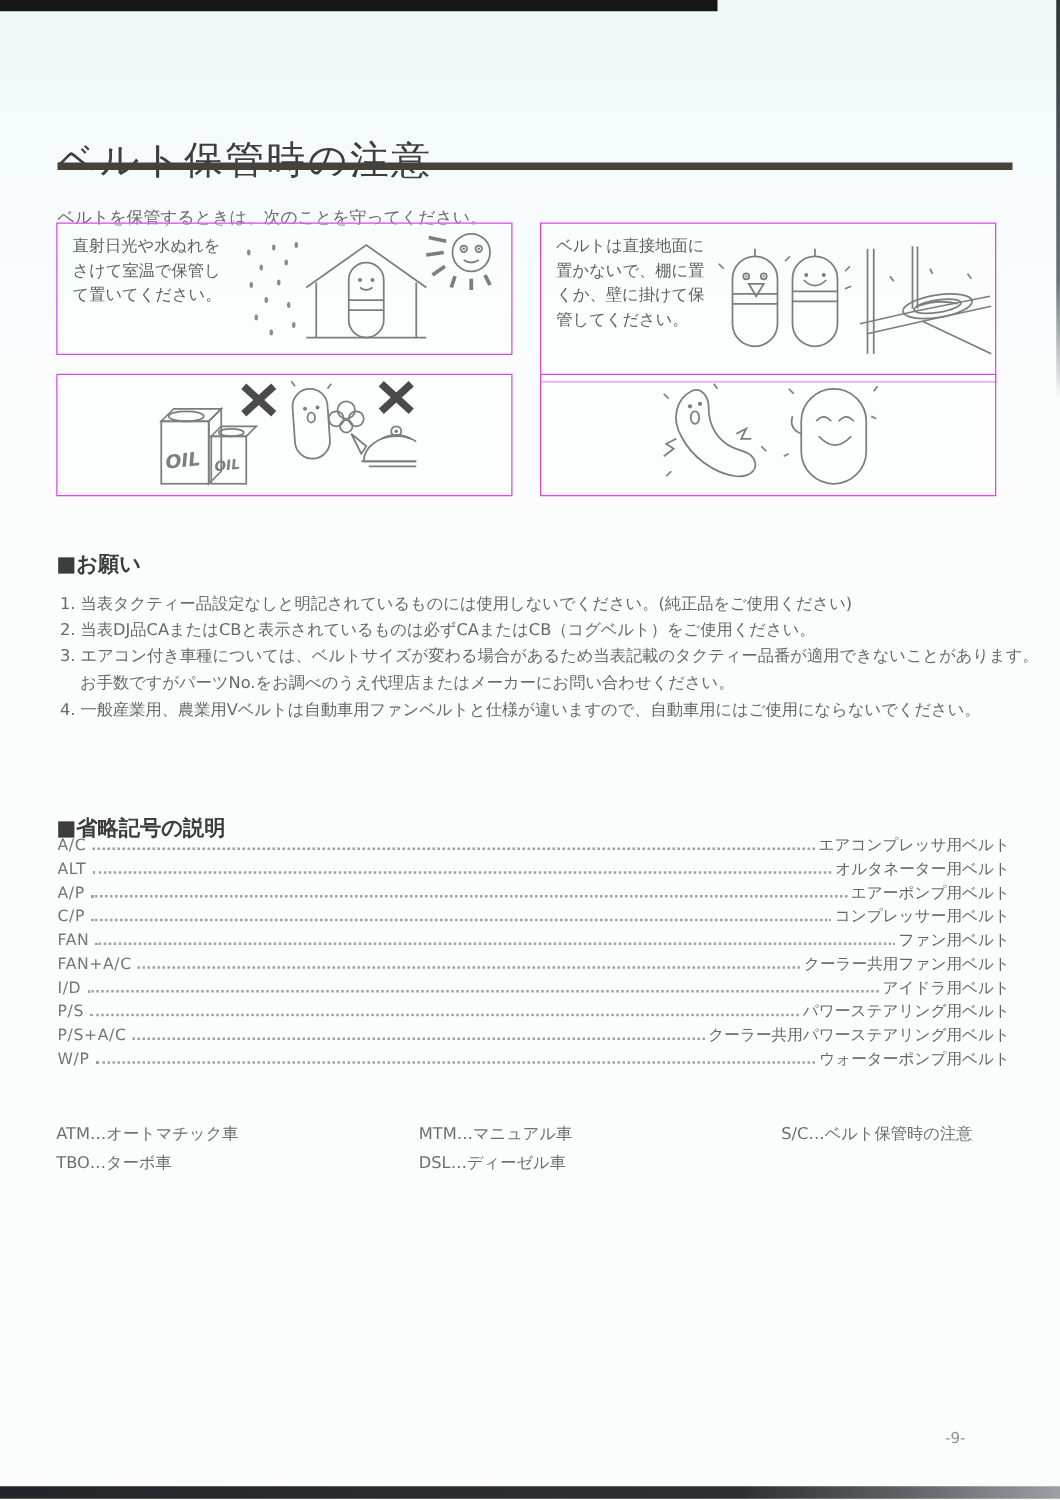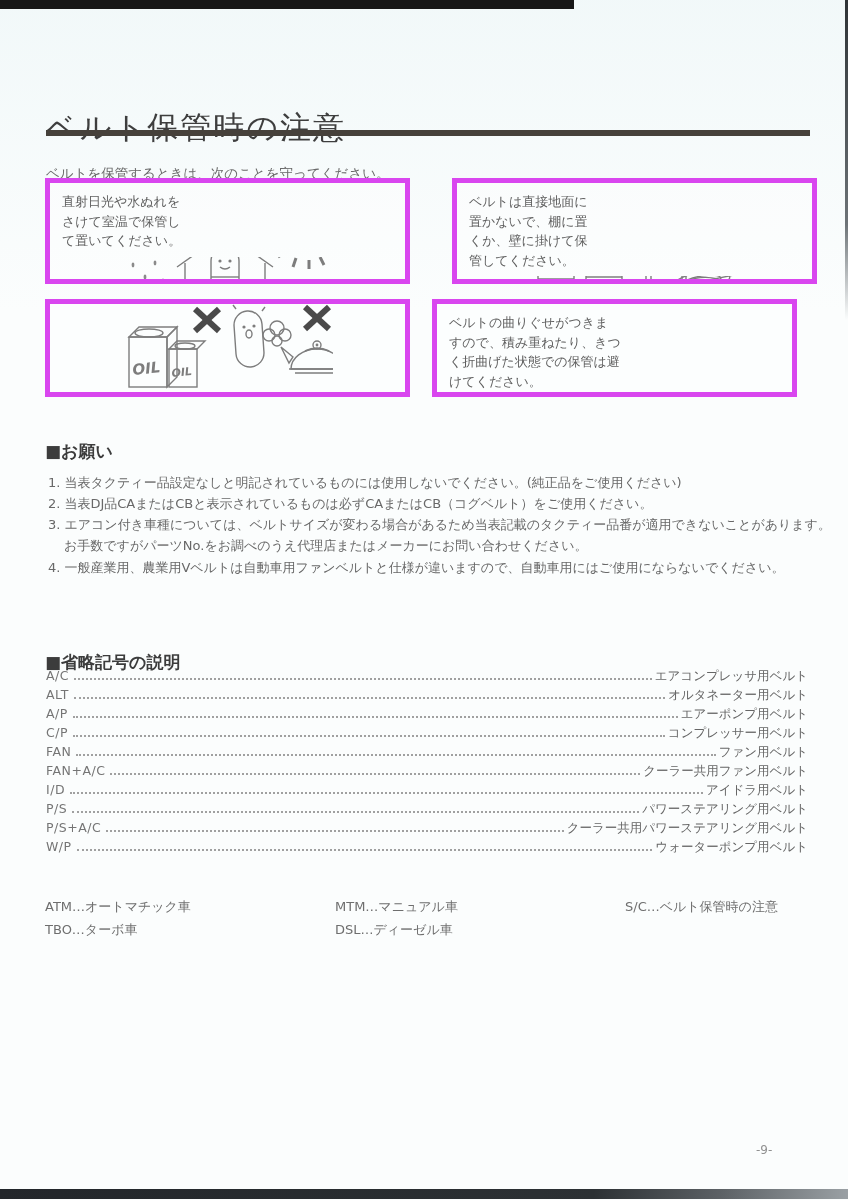--- a/index.html
+++ b/index.html
@@ -17,23 +17,23 @@
   .scan-right-edge{position:absolute;right:0;top:0;width:3px;height:320px;
     background:linear-gradient(180deg,#2e3336 0%,#6d7377 70%,rgba(255,255,255,0) 100%);}
   .scan-bottom-bar{position:absolute;left:0;top:1189px;width:848px;height:10px;
     background:linear-gradient(90deg,#22262a 0%,#2c3134 70%,#5c6165 85%,#9aa0a4 100%);}
   
   .title{position:absolute;left:46px;top:86px;font-size:31px;font-weight:400;
     color:#3e3e3e;letter-spacing:2px;white-space:nowrap;}
   .title-rule{position:absolute;left:46px;top:130px;width:764px;height:6px;background:#46413b;}
   .intro{position:absolute;left:46px;top:151px;font-size:13.5px;color:#696969;white-space:nowrap;}
   
-  .box{position:absolute;border:5px solid #d946ef;display:flex;box-sizing:border-box;background:rgba(255,255,255,.4);flex-direction:column;}
+  .box{position:absolute;border:1px solid #d946ef;display:flex;box-sizing:border-box;background:rgba(255,255,255,.4);}
   #box1{left:45px;top:178px;width:365px;height:106px;}
-  #box2{left:452px;top:178px;width:365px;height:106px;}
+  #box2{left:432px;top:178px;width:365px;height:128px;}
   #box3{left:45px;top:299px;width:365px;height:98px;}
   #box4{left:432px;top:299px;width:365px;height:98px;}
   .box-text{font-size:13px;line-height:19.5px;color:#5f5f5f;padding:9px 2px 6px 12px;flex:none;}
   #box1 .box-text{width:122px;}
   #box2 .box-text{width:122px;}
   #box3 .box-text{width:148px;padding-top:13px;}
   #box4 .box-text{width:172px;}
   .box-art{flex:1;display:flex;align-items:center;justify-content:center;overflow:hidden;}
   .box-art svg{display:block;}
   
@@ -212,21 +212,20 @@
       </g>
       <g stroke="#4a4a4a" stroke-width="6">
         <line x1="182" y1="4" x2="206" y2="26"></line>
           <line x1="206" y1="4" x2="182" y2="26"></line>
       </g>
     </svg>
   </div>
 </div>
 
 <div class="box" id="box4">
-  <div class="box-text">ベルトの曲りぐせがつきますので、積み重ねたり、きつく折曲げた状態での保管は避けてください。</div>
   <div class="box-art">
     <svg width="176" height="90" viewBox="0 0 176 90" fill="none" stroke="#7d7d7d" stroke-width="1.4">
       <g>
         <path d="M26,10 C14,16 10,32 18,46 C26,62 44,76 62,78 C74,79 80,72 76,64 C72,57 62,58 54,52 C44,45 40,34 40,24 C40,14 34,6 26,10 Z"></path>
         <circle cx="25" cy="22" r="1.7" fill="#7d7d7d" stroke="none"></circle>
         <circle cx="33" cy="20" r="1.7" fill="#7d7d7d" stroke="none"></circle>
         <ellipse cx="29" cy="31" rx="3.4" ry="5"></ellipse>
         <polyline points="14,48 6,52 12,56 4,62"></polyline>
         <polyline points="62,44 70,40 66,48 74,48"></polyline>
         <line x1="8" y1="16" x2="4" y2="12"></line>

